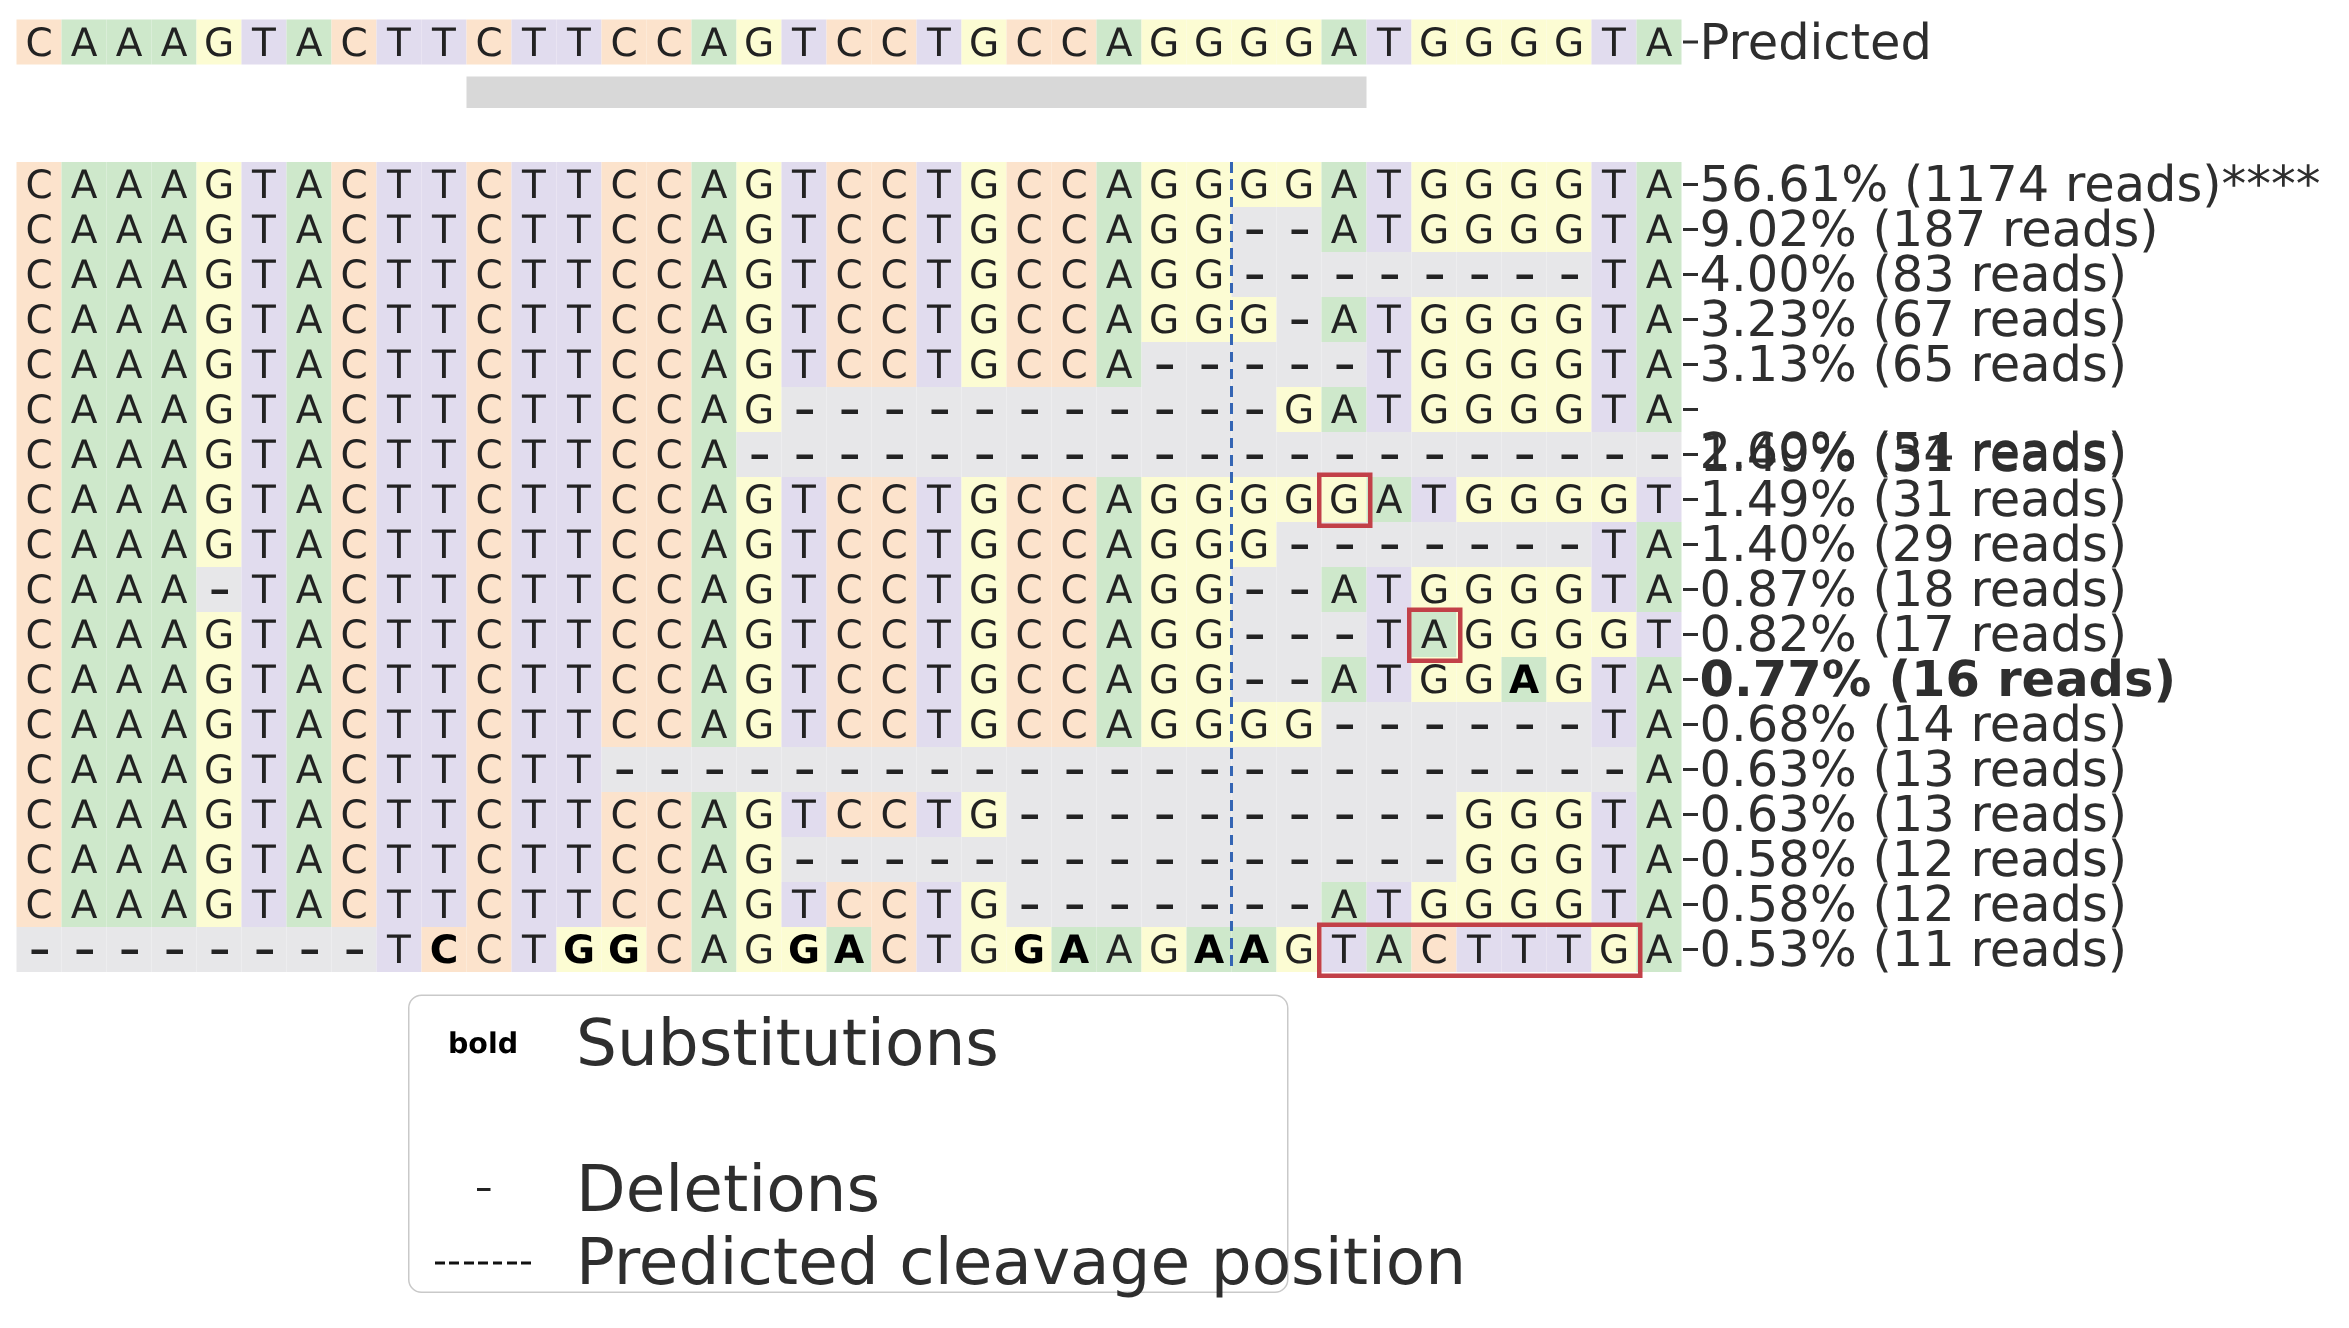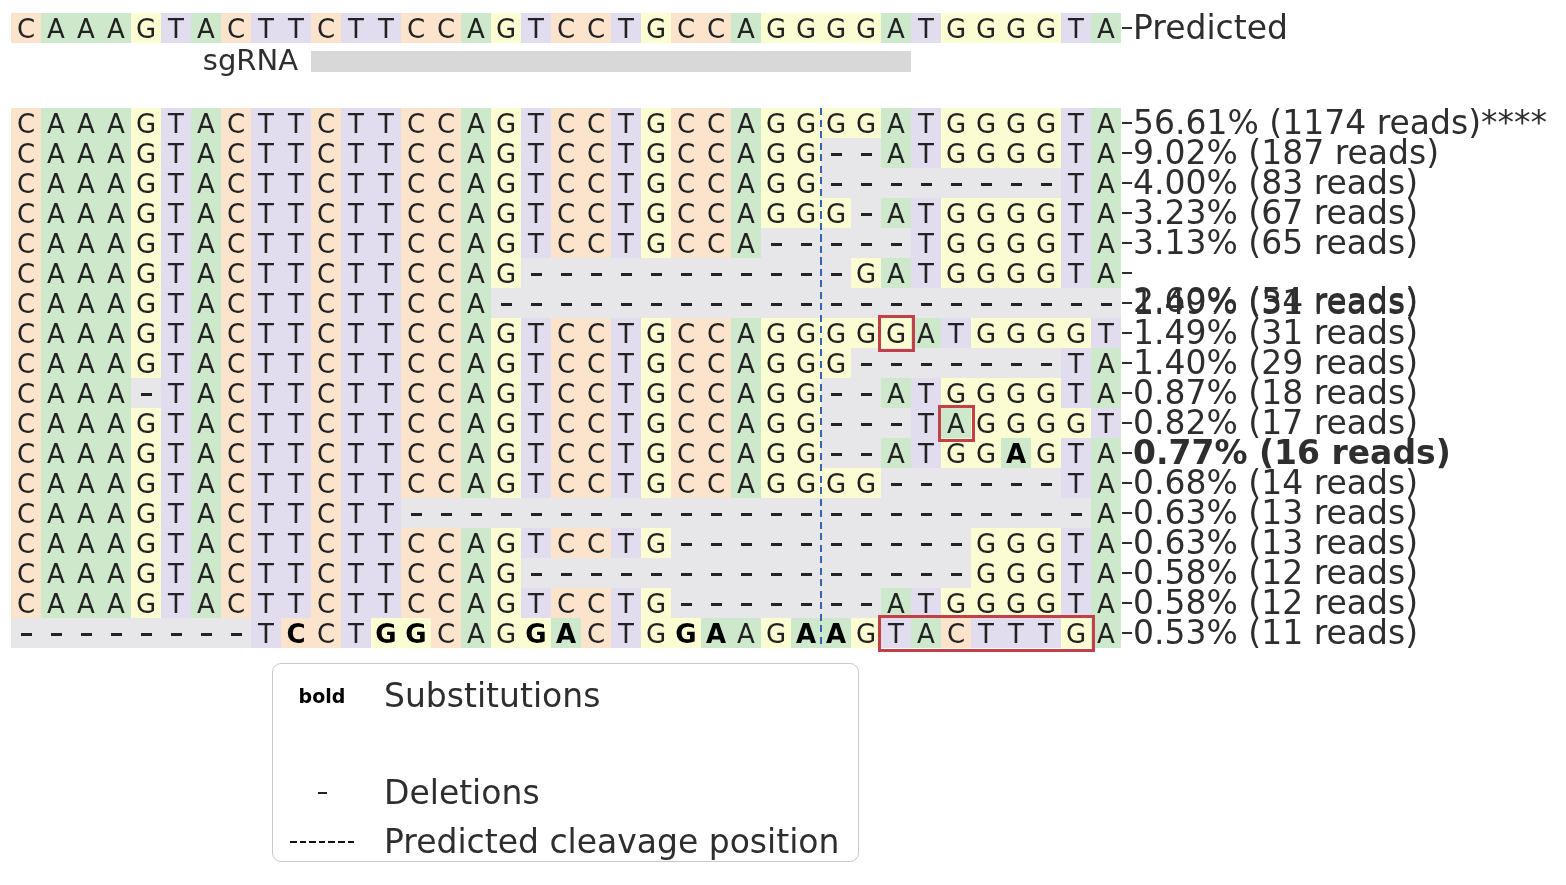--- a/index.html
+++ b/index.html
@@ -81,21 +81,21 @@
   }
   .legend-item { position: absolute; left: 0; width: 100%; height: 36px; }
   .legend-marker {
     position: absolute; left: 276px; top: 0; width: 90px; height: 36px;
     transform: translateX(-50%);
     left: 49px; width: 90px;
     display: flex; align-items: center; justify-content: center;
   }
   .legend-label {
     position: absolute; left: 111px; top: 0;
-    font-size: 33px; line-height: 36px;
+    font-size: 43px; line-height: 36px;
     color: var(--label-color, #2e2e2e);
     white-space: nowrap;
   }
   .marker-bold { font-size: 19px; font-weight: bold; color: #000; }
   .marker-box {
     width: 26px; height: 25px; box-sizing: border-box;
     border: 3px solid var(--ins-color);
   }
   .marker-del { width: 9px; height: 2.5px; background: #232323; }
   .marker-dashline {
@@ -142,21 +142,20 @@
       <div class="cell bg-T">T</div>
       <div class="cell bg-G">G</div>
       <div class="cell bg-G">G</div>
       <div class="cell bg-G">G</div>
       <div class="cell bg-G">G</div>
       <div class="cell bg-T">T</div>
       <div class="cell bg-A">A</div>
     </div>
   <div id="reference-label" class="row-label" style="top: 13px;">Predicted</div>
 
-  <div id="sgrna-label">sgRNA</div>
   <div id="sgrna-bar" style="left: 311px; width: 600px;"></div>
 
   <div id="reads">
       <div class="seq-row" style="left: 11px; top: 108px;">
         <div class="cell bg-C">C</div>
         <div class="cell bg-A">A</div>
         <div class="cell bg-A">A</div>
         <div class="cell bg-A">A</div>
         <div class="cell bg-G">G</div>
         <div class="cell bg-T">T</div>

